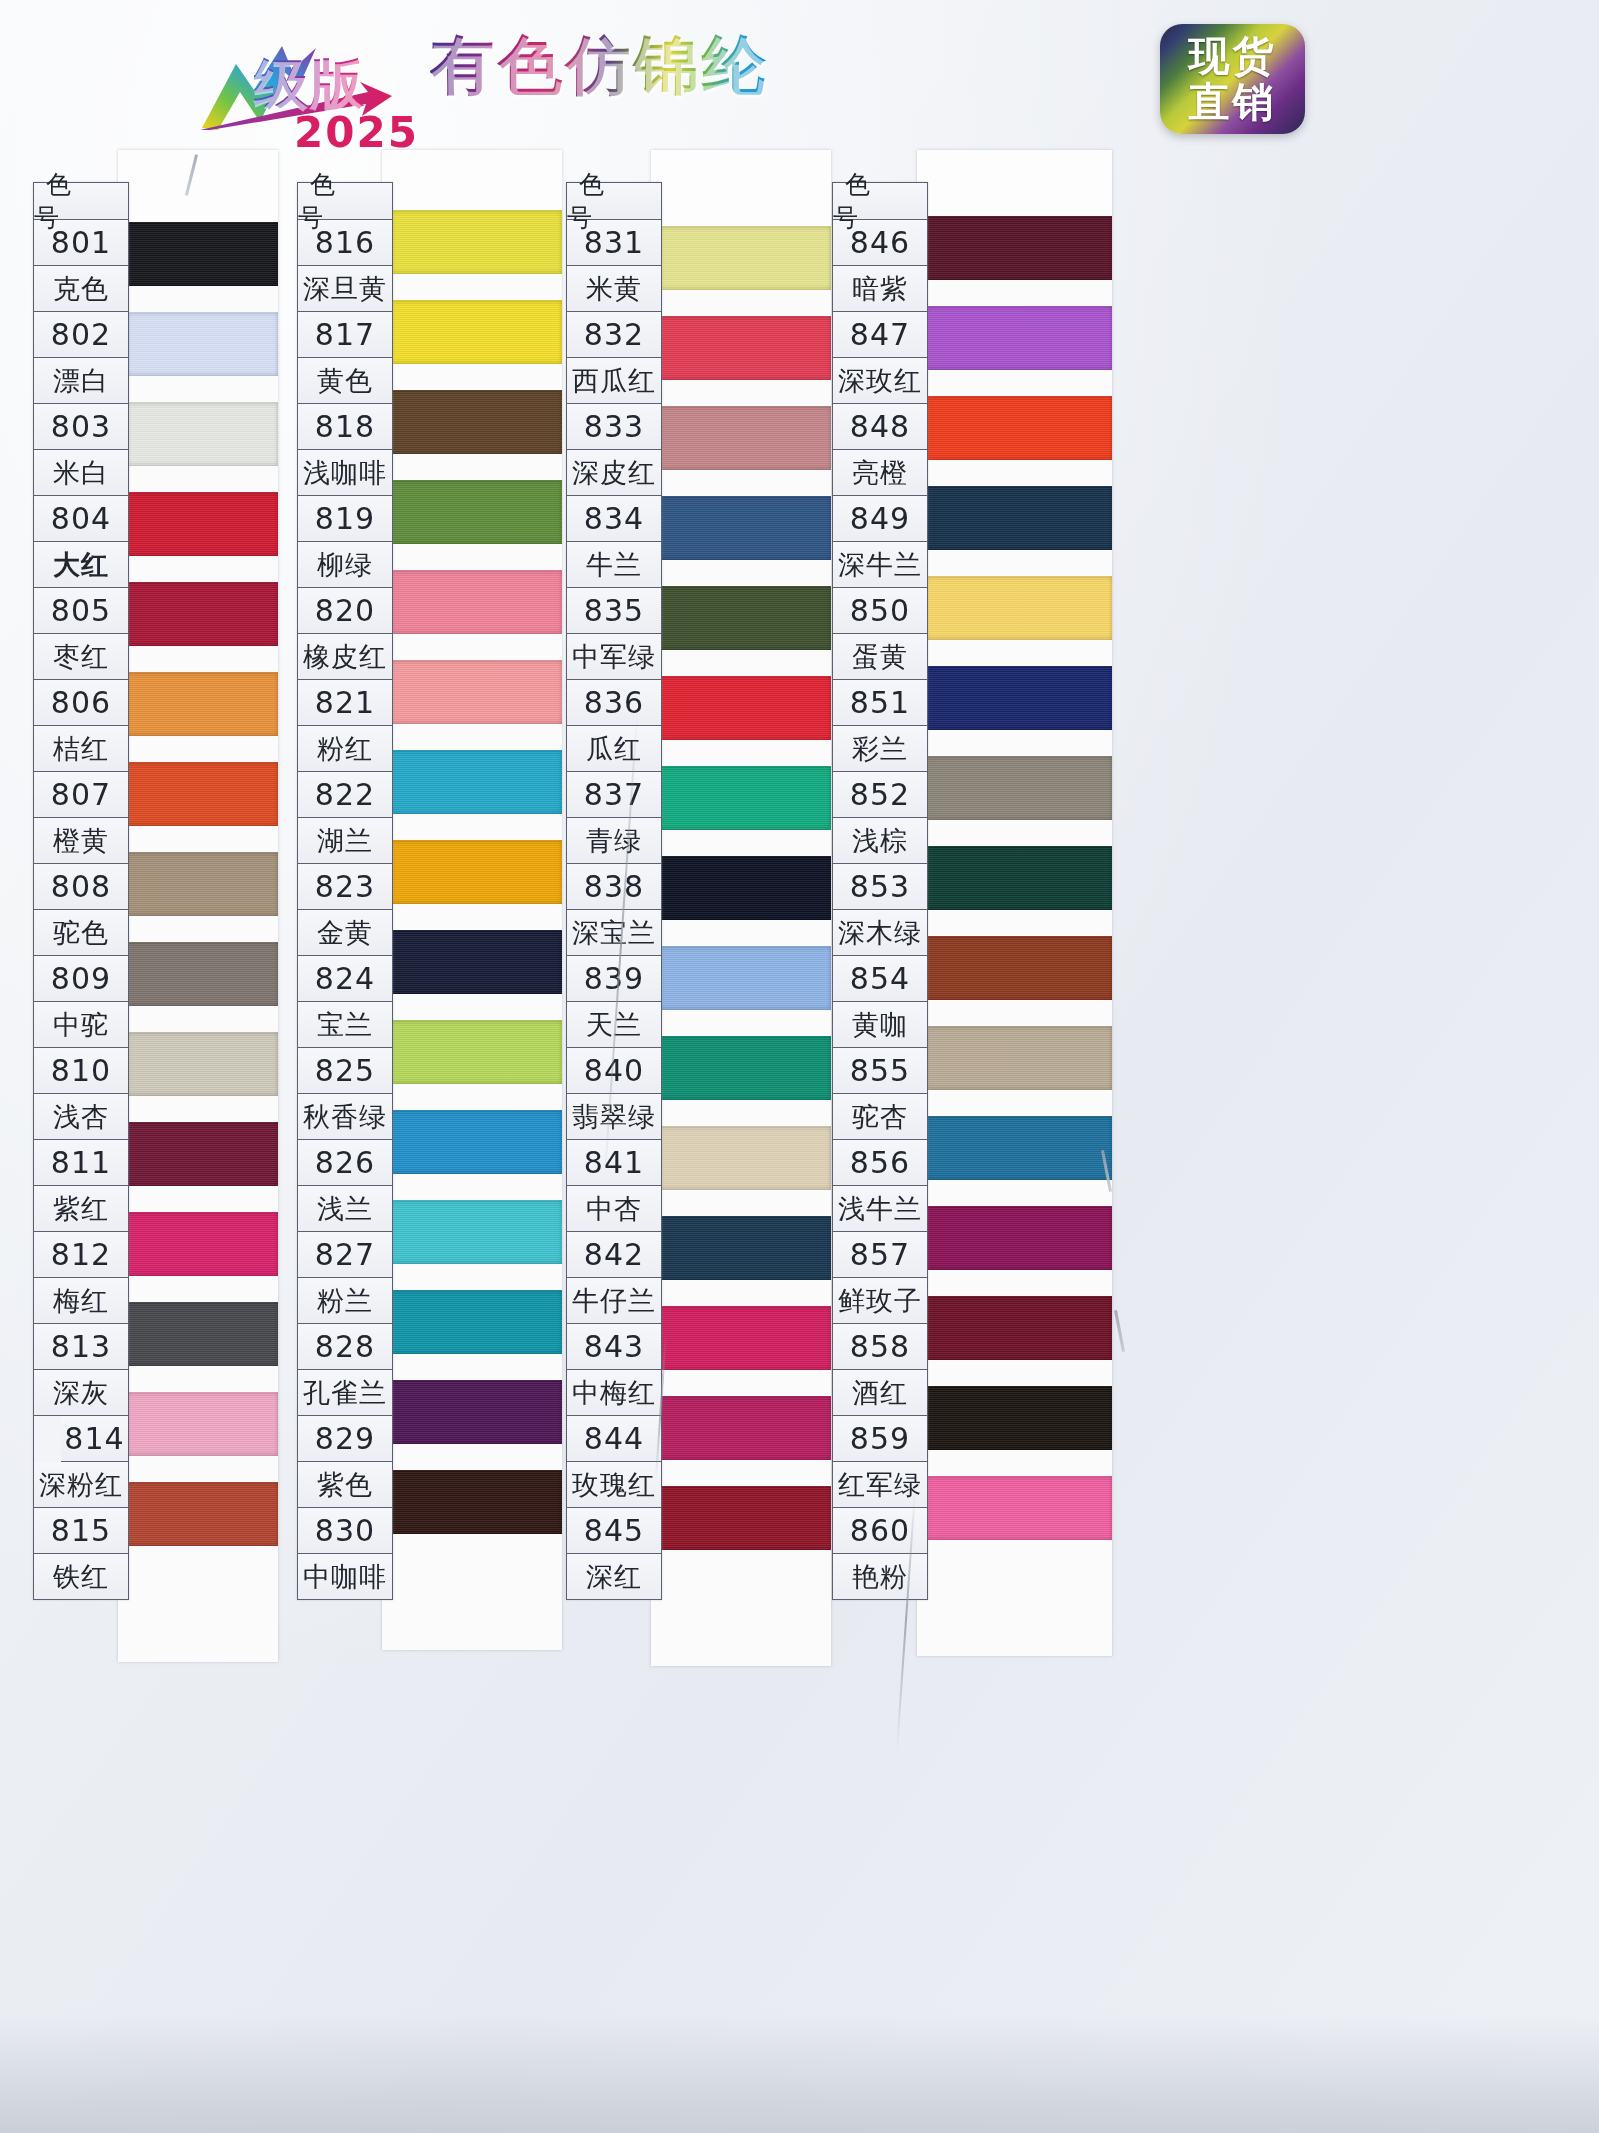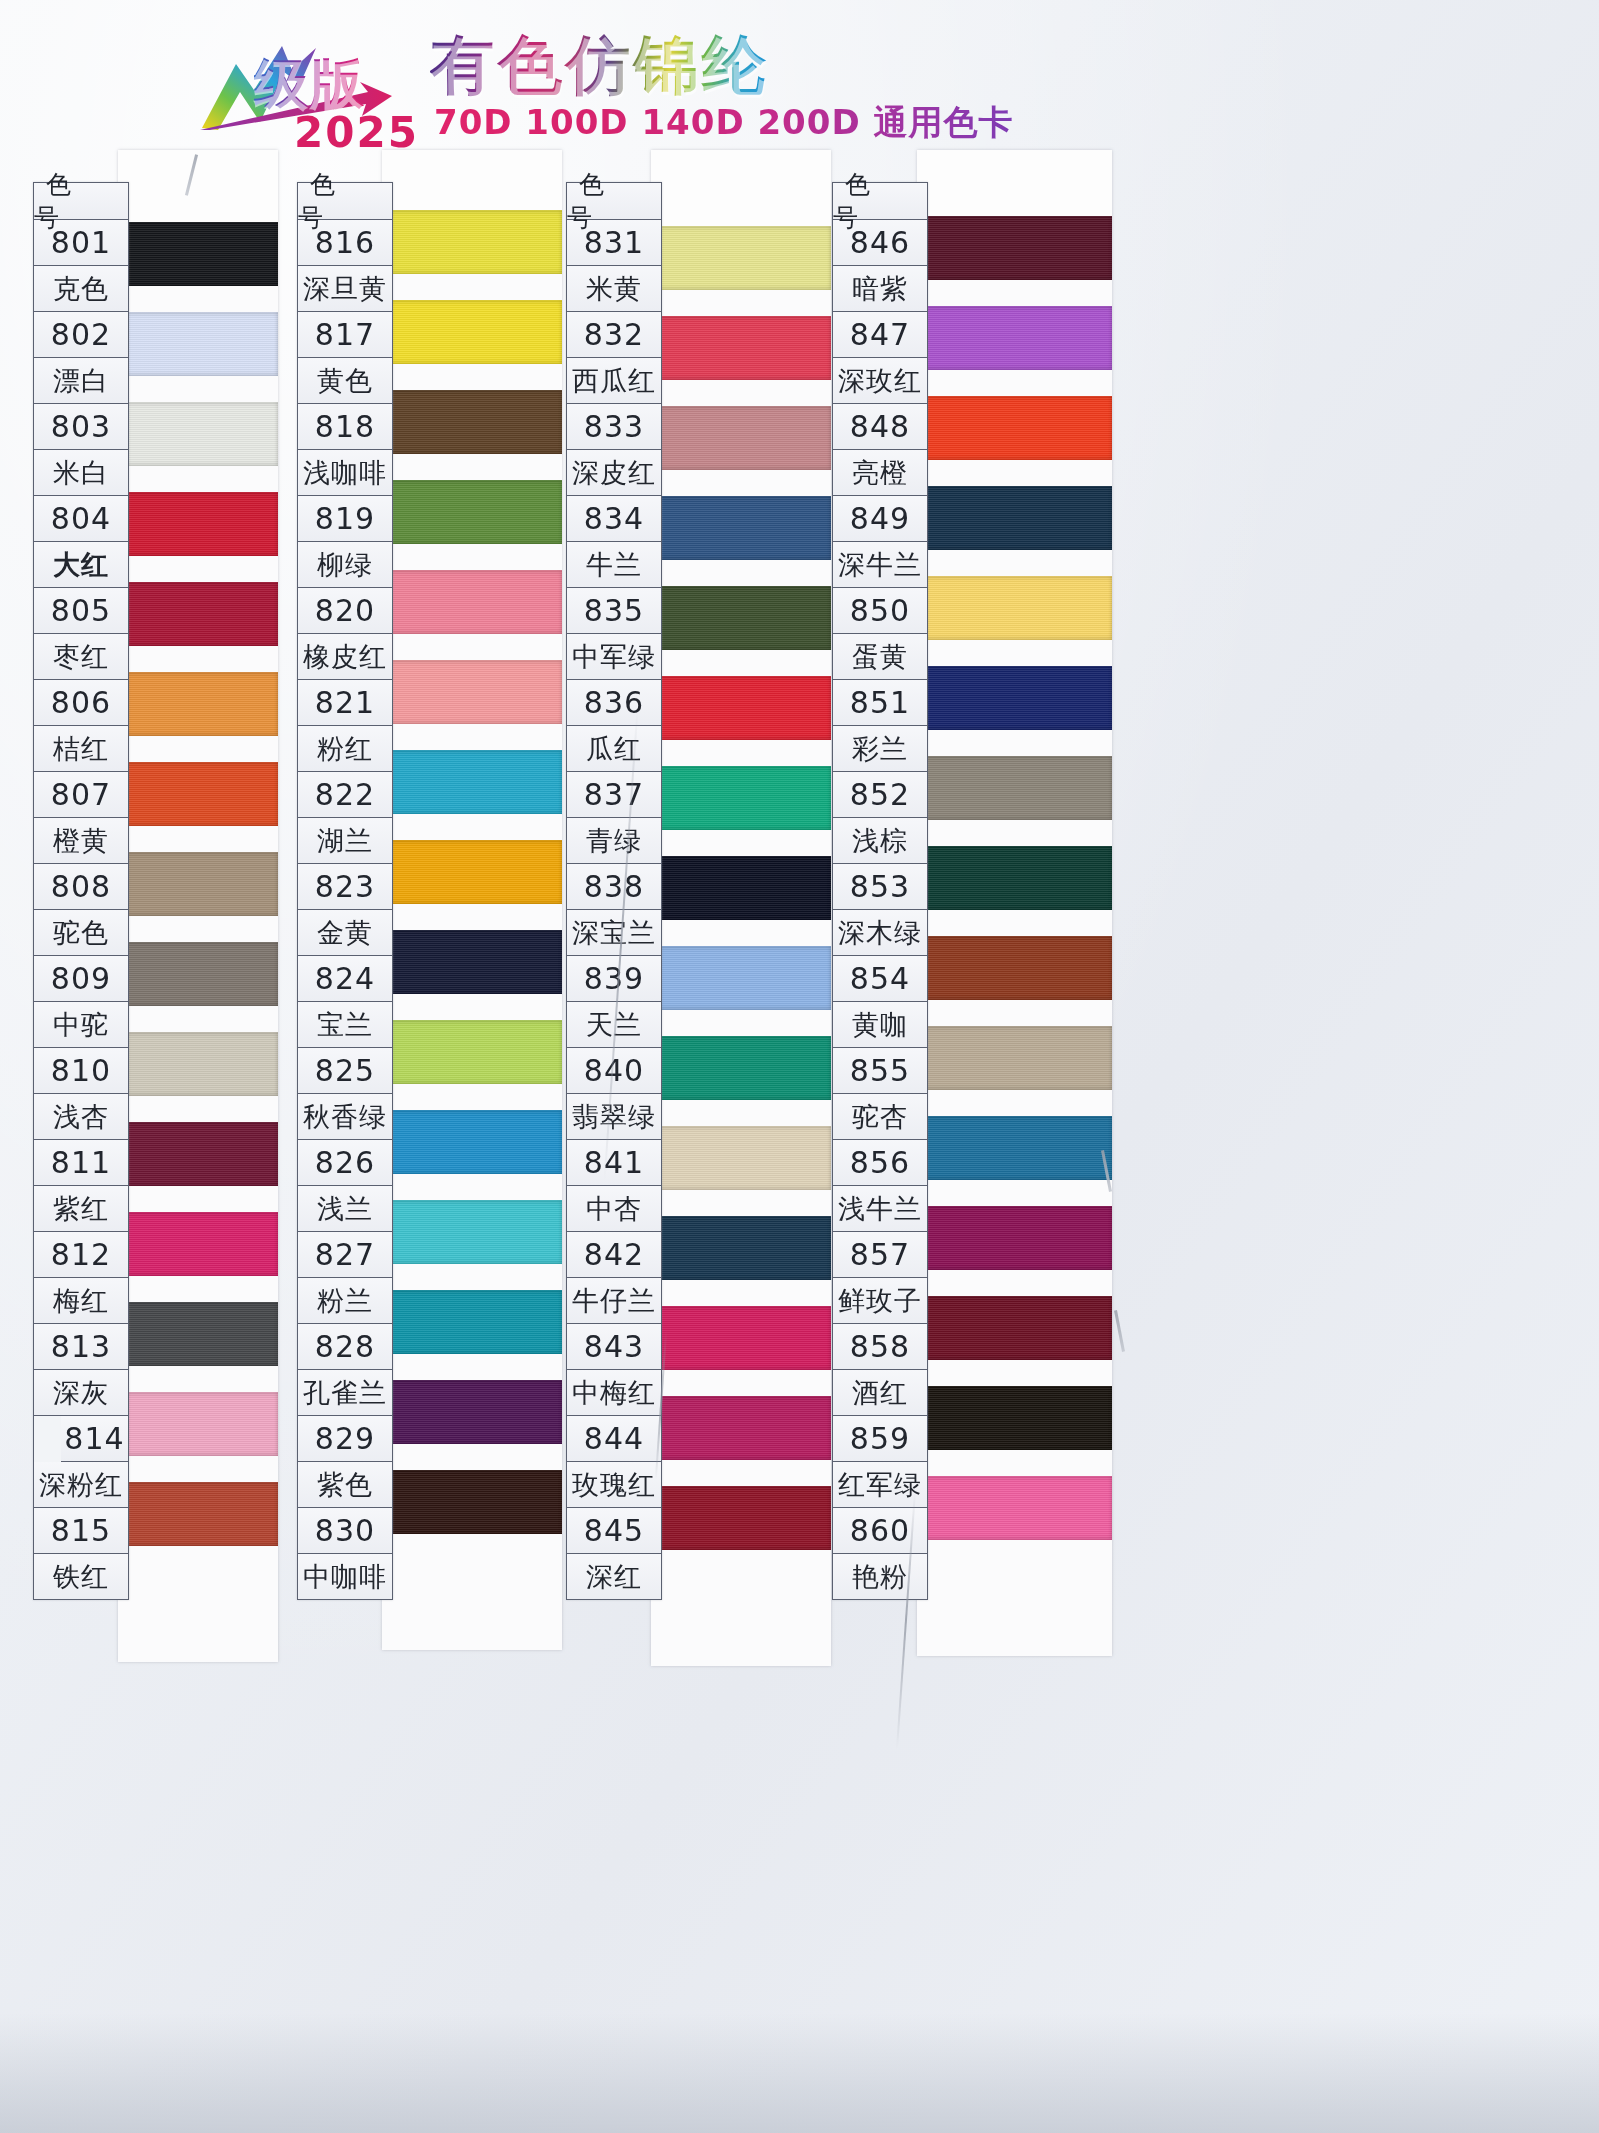--- a/index.html
+++ b/index.html
@@ -137,22 +137,25 @@
         </defs>
         <path d="M6 84 L40 20 L58 46 L86 2 L96 26 L120 4 L104 40 L88 28 L64 78 L44 48 L22 86 Z" fill="url(#ag)"></path>
         <path d="M4 86 L172 48 L164 38 L196 52 L166 72 L170 60 L14 86 Z" fill="url(#ag2)"></path>
       </svg>
     </div>
     <div class="up-txt">级版</div>
     <div class="up-year">2025</div>
   </div>
 
   <div class="main-title">有色仿锦纶</div>
-  <div class="sub-title">70D 100D 140D 200D 通用色卡</div>
-
+
+  <div class="badge">
+    <span>现货</span>
+    <span>直销</span>
+  </div>
 </div>
 
 <div id="board">
     <div class="group" style="left: 0px;">
       <div class="swatch-card" style="left: 118px; width: 160px; top: 0px;">
         <div class="cap" style="height: 72px;"></div>
         <div class="sw" title="801 克色" style="height: 64px; background: repeating-linear-gradient(rgba(255, 255, 255, 0.09) 0px, rgba(255, 255, 255, 0.09) 1px, rgba(0, 0, 0, 0.05) 1px, rgba(0, 0, 0, 0.05) 2px) rgb(20, 22, 26); box-shadow: rgba(0, 0, 0, 0.12) 0px 2px 4px inset, rgba(0, 0, 0, 0.12) 0px -2px 4px inset;"></div>
         <div class="gap" style="height: 26px;"></div>
         <div class="sw" title="802 漂白" style="height: 64px; background: repeating-linear-gradient(rgba(255, 255, 255, 0.09) 0px, rgba(255, 255, 255, 0.09) 1px, rgba(0, 0, 0, 0.05) 1px, rgba(0, 0, 0, 0.05) 2px) rgb(215, 224, 246); box-shadow: rgba(0, 0, 0, 0.12) 0px 2px 4px inset, rgba(0, 0, 0, 0.12) 0px -2px 4px inset;"></div>
         <div class="gap" style="height: 26px;"></div>

